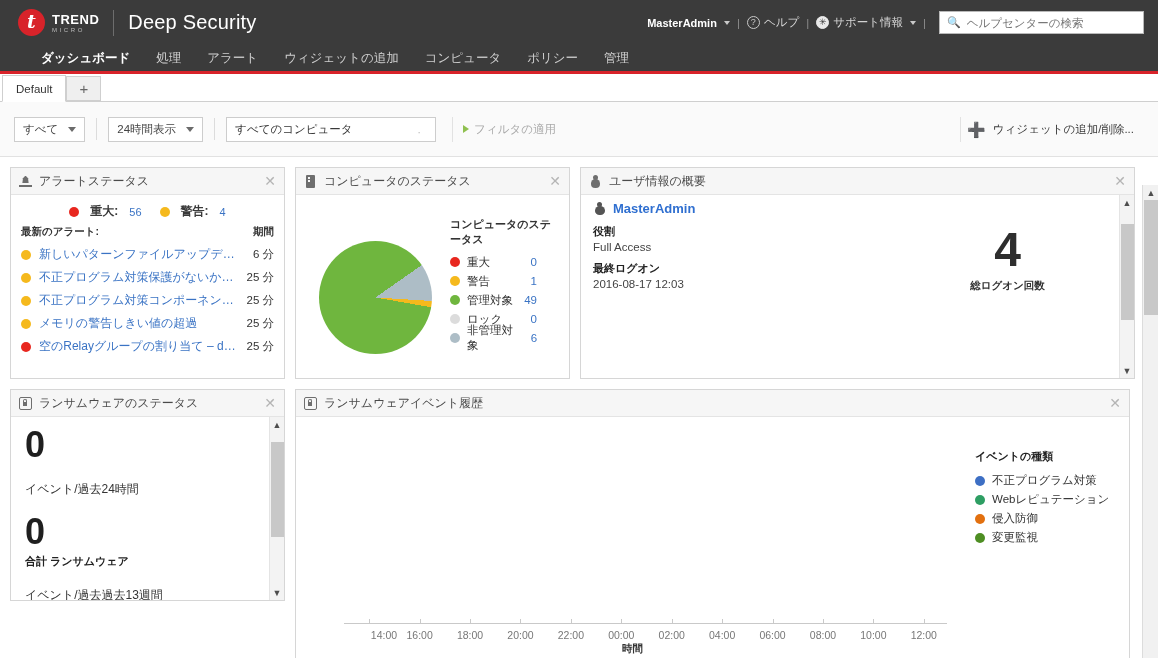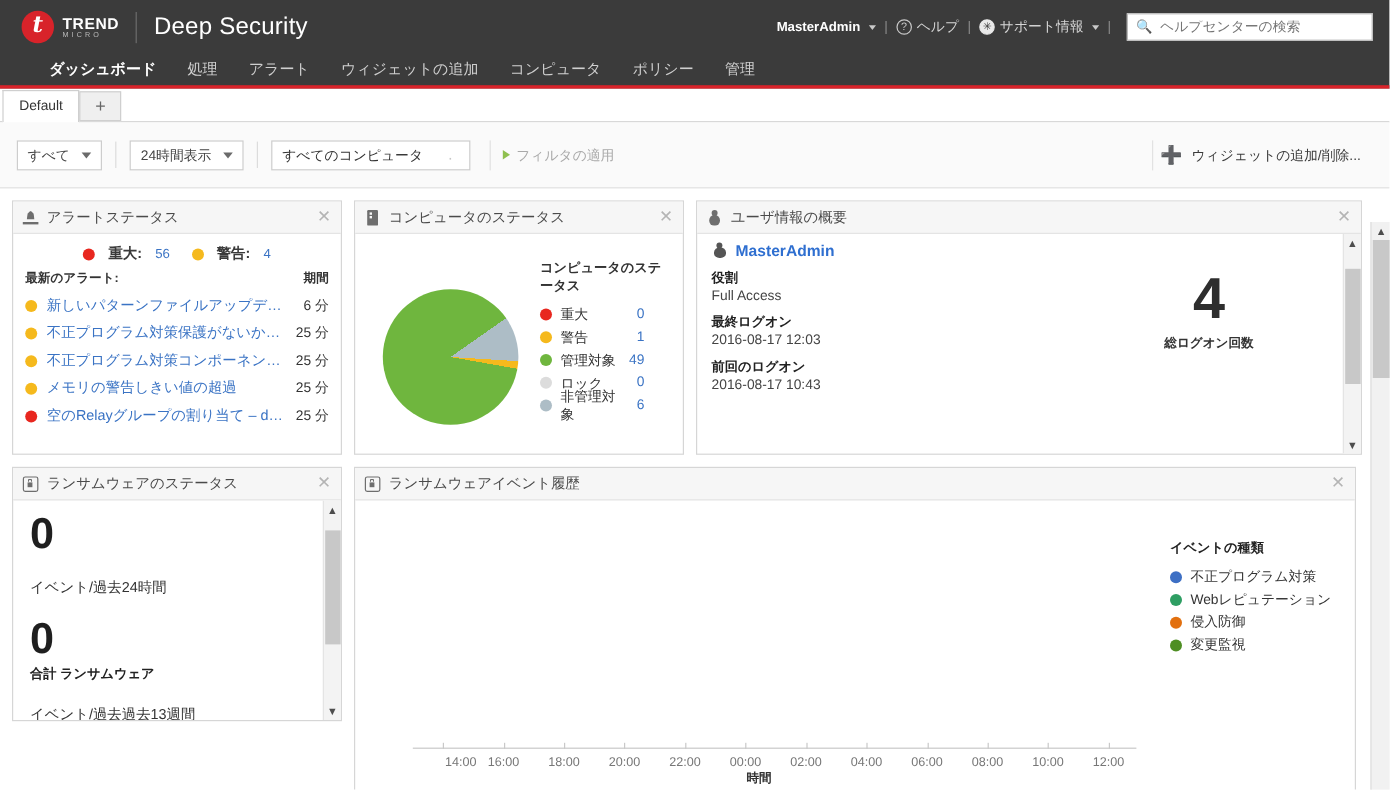--- a/index.html
+++ b/index.html
@@ -117,21 +117,21 @@
     height: 25px; background: #fff; border: 1px solid #cdcdcd;
     display: inline-flex; align-items: center; gap: 10px;
     padding: 0 8px; font-size: 11.5px; color: #444; cursor: pointer;
   }
   .fsep { width: 1px; height: 22px; background: #dcdcdc; margin: 0 11px; }
   .fcaret {
     width: 0; height: 0; border-left: 4px solid transparent;
     border-right: 4px solid transparent; border-top: 5px solid #6b6b6b;
   }
   .fsearch {
-    width: 166px; height: 25px; background: #fff; border: 1px solid #cdcdcd;
+    width: 210px; height: 25px; background: #fff; border: 1px solid #cdcdcd;
     display: flex; align-items: center; padding: 0 8px;
     font-size: 11.5px; color: #333;
   }
   .fsearch .txt { flex: 1; }
   .fsearch .dot { color: #c5c5c5; font-size: 13px; }
   .apply-filter {
     height: 25px; display: inline-flex; align-items: center; gap: 5px;
     padding: 0 10px; margin-left: 16px; font-size: 11.5px; color: #a9a9a9;
     border-left: 1px solid #e2e2e2; cursor: default;
   }
@@ -502,24 +502,20 @@
           <span class="ui-avatar"></span>
           <span class="ui-name">MasterAdmin</span>
         </div>
         <div class="ui-field">
           <div class="ui-lbl">役割</div>
           <div class="ui-val">Full Access</div>
         </div>
         <div class="ui-field">
           <div class="ui-lbl">最終ログオン</div>
           <div class="ui-val">2016-08-17 12:03</div>
-        </div>
-        <div class="ui-field">
-          <div class="ui-lbl">前回のログオン</div>
-          <div class="ui-val">2016-08-17 10:43</div>
         </div>
       </div>
       <div class="ui-right">
         <div class="ui-bignum">4</div>
         <div class="ui-bigcap">総ログオン回数</div>
       </div>
       <div class="sbar">
         <div class="sb-arrow">▲</div>
         <div class="sb-track">
           <div class="sb-thumb" style="top:14px;height:96px"></div>

